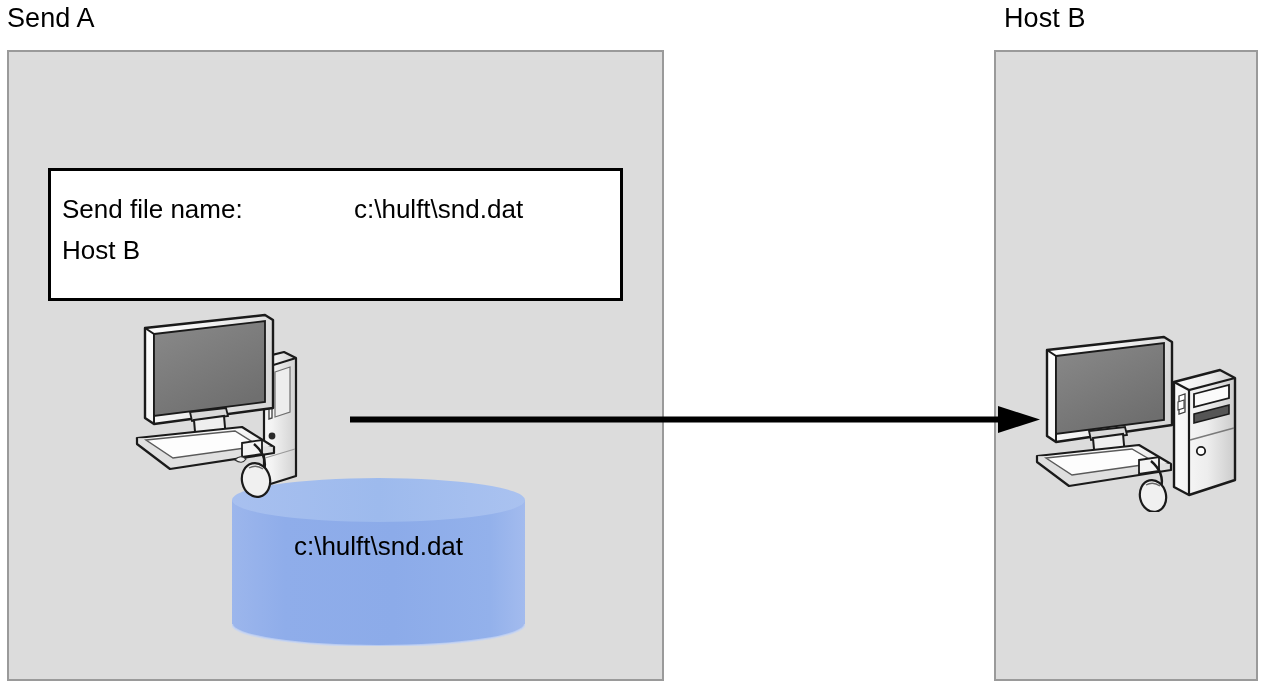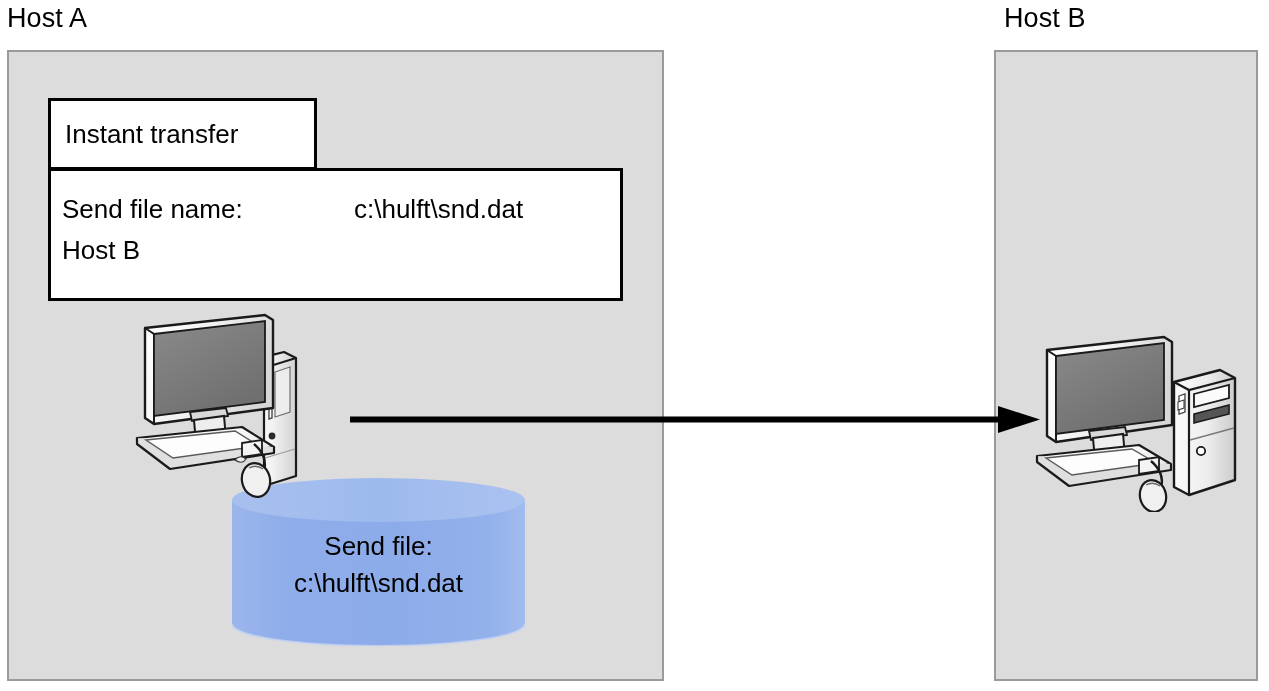--- a/index.html
+++ b/index.html
@@ -156,31 +156,28 @@
     width: 692px;
     height: 32px;
     z-index: 6;
   }
 </style>
 </head>
 <body>
 
 <div class="stage">
 
-  <div class="host-title" id="host-a-title">Host A</div>
+  <div class="host-title" id="host-a-title">Send A</div>
 
   <div class="host-title" id="host-b-title">Host B</div>
 
   <div class="host-panel" id="host-a-panel"></div>
 
   <div class="host-panel" id="host-b-panel"></div>
 
-  <div id="transfer-tab">
-    <span class="tab-label">Instant transfer</span>
-  </div>
 
   <div id="transfer-detail">
     <div class="detail-rows">
       <div class="detail-row">
         <span class="dt-label">Send file name:</span>
         <span class="dt-value">c:\hulft\snd.dat</span>
       </div>
       <div class="detail-row">
         <span class="dt-value">Host B</span>
       </div>
@@ -201,21 +198,20 @@
           <stop offset="0" stop-color="#a8c0ef"></stop>
           <stop offset="0.5" stop-color="#9dbaed"></stop>
           <stop offset="1" stop-color="#aac2f0"></stop>
         </linearGradient>
       </defs>
       <path d="M0,22 L0,146 A146.5,22 0 0 0 293,146 L293,22 Z" fill="url(#cylBody)"></path>
       <ellipse cx="146.5" cy="22" rx="146.5" ry="22" fill="url(#cylTop)"></ellipse>
       <path d="M0,146 A146.5,22 0 0 0 293,146" fill="none" stroke="#c6d4f3" stroke-width="2" opacity="0.75"></path>
     </svg>
     <div class="cyl-text">
-      <div class="cyl-line">Send file:</div>
       <div class="cyl-line">c:\hulft\snd.dat</div>
     </div>
   </div>
 
   <svg id="host-a-computer" viewBox="0 0 232 200">
     <defs>
       <linearGradient id="scrA" x1="0" y1="0" x2="0.6" y2="1">
         <stop offset="0" stop-color="#8a8a8a"></stop>
         <stop offset="1" stop-color="#6f6f6f"></stop>
       </linearGradient>

